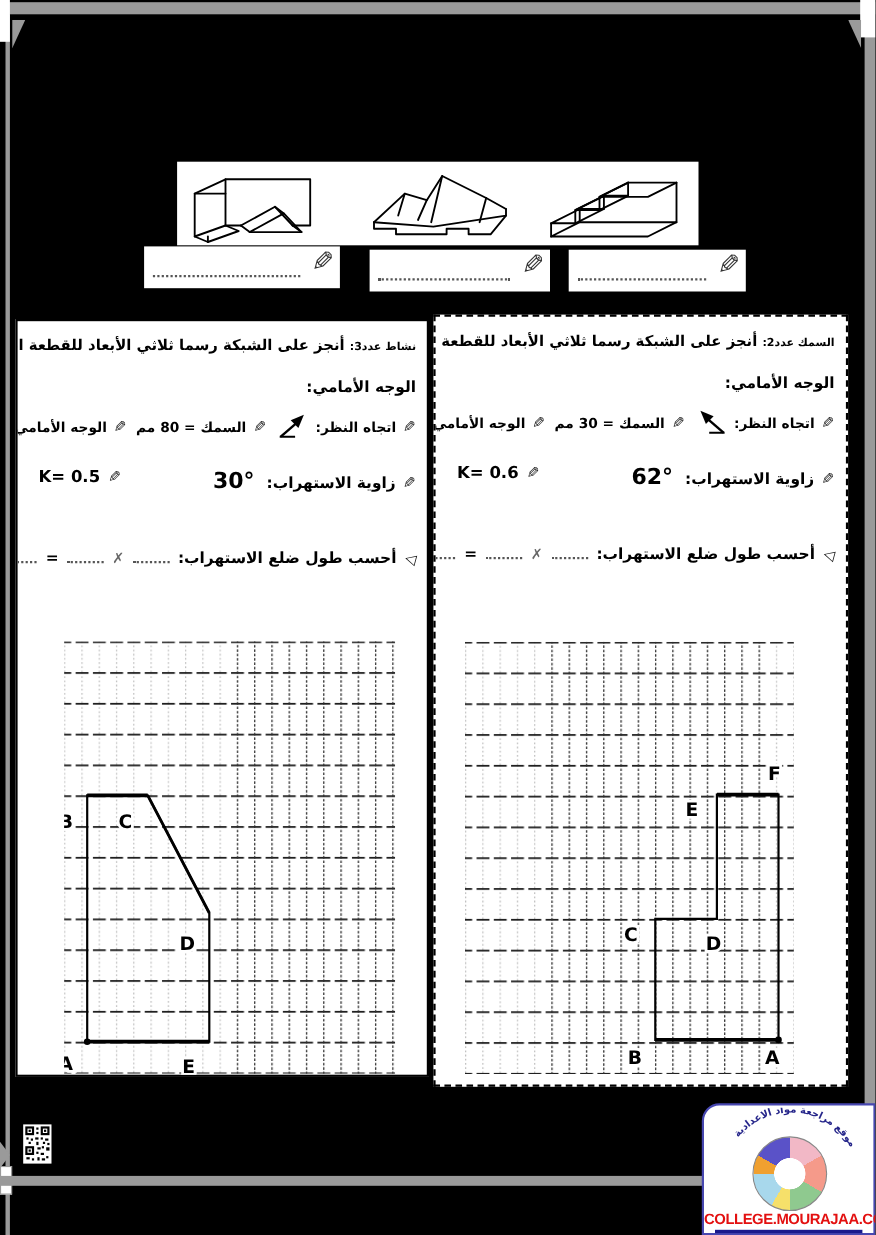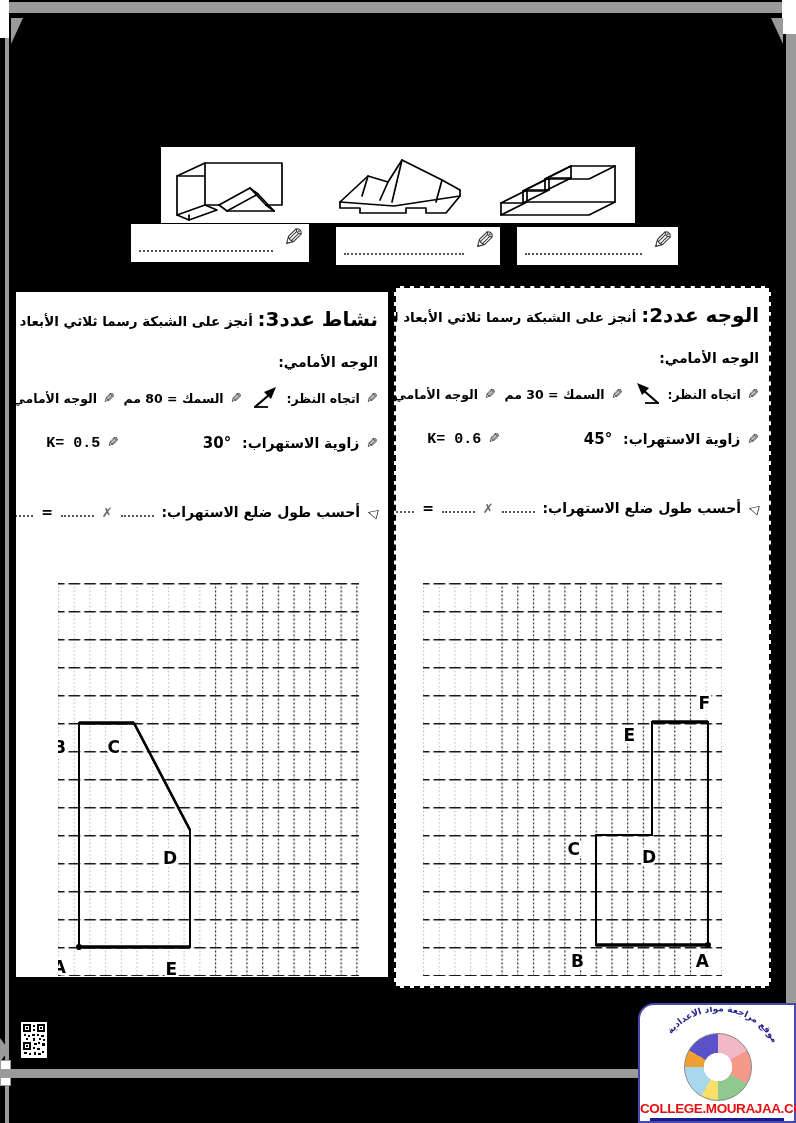--- a/index.html
+++ b/index.html
@@ -24,30 +24,30 @@
   .pencil-big{position:absolute;right:5px;top:1px;font-size:25px;color:#333;
               transform:scaleX(-1);line-height:1;}
   
   .panel{background:#fff;box-sizing:border-box;direction:rtl;text-align:right;
          font-weight:bold;color:#000;overflow:hidden;}
   .panel-left{left:14px;top:290px;width:376px;height:689px;border:2px solid #000;}
   .panel-right{left:394px;top:286px;width:377px;height:702px;border:2px dashed #000;}
   .p-inner{padding:12px 10px 0 8px;}
   .p-line{white-space:nowrap;line-height:1.5;}
   .l1{font-size:13.5px;}
-  .num-label{font-size:20px;}
+  .num-label{font-size:10px;}
   .l2{font-size:14px;margin-top:18px;}
   .l3{font-size:12.5px;margin-top:12px;}
   .l3 .chunk{margin-left:4px;}
   .l4{font-size:14px;margin-top:22px;display:flex;gap:84px;}
   .l5{font-size:14px;margin-top:46px;}
   .pencil{display:inline-block;transform:scaleX(-1);font-size:14px;margin-left:2px;color:#222;}
   .ltr{direction:ltr;unicode-bidi:embed;display:inline-block;}
-  .deg{font-size:15px;margin-right:6px;}
-  .kval{font-size:15px;font-family:Liberation Mono, monospace;}
+  .deg{font-size:20px;margin-right:6px;}
+  .kval{font-size:15px;}
   .dir-arrow{vertical-align:-7px;margin:0 2px;}
   .tri-bullet{display:inline-block;font-size:13px;transform:rotate(15deg);margin-left:3px;color:#111;}
   .blank{display:inline-block;border-bottom:2px dotted #555;height:11px;vertical-align:baseline;}
   .w1{width:33px;margin:0 3px;}
   .w2{width:78px;margin:0 3px;}
   .times{color:#666;font-size:13px;}
   .grid-svg{position:absolute;}
   
   .qr-svg{display:block;}
   .logo-box{left:638px;top:1003px;width:158px;height:120px;background:#fff;
@@ -128,21 +128,21 @@
     <span class="pencil-big">✎</span>
   </div>
   <div class="abs answer-box" style="left:517px;top:227px;width:161px;">
     <span class="dotline"></span>
     <span class="pencil-big">✎</span>
   </div>
 
   <section class="abs panel panel-right">
     <div class="p-inner">
       <div class="p-line l1">
-        <span class="num-label">الوجه عدد2:</span>
+        <span class="num-label">السمك عدد2:</span>
         <span>أنجز على الشبكة رسما ثلاثي الأبعاد للقطعة انطلاقا من</span>
       </div>
       <div class="p-line l2">الوجه الأمامي:</div>
       <div class="p-line l3">
         <span class="chunk">
           <span class="pencil">✎</span>
           <span>اتجاه النظر:</span>
           <svg class="dir-arrow" width="28" height="25" viewBox="0 0 28 25">
             <path d="M12 22 H26" stroke="#000" stroke-width="1.8" fill="none"></path>
             <path d="M25 22 L10 9" stroke="#000" stroke-width="2.2" fill="none"></path>
@@ -156,21 +156,21 @@
         <span class="chunk">
           <span class="pencil">✎</span>
           <span>الوجه الأمامي:</span>
           
         </span>
       </div>
       <div class="p-line l4">
         <span class="chunk">
           <span class="pencil">✎</span>
           <span>زاوية الاستهراب:</span>
-          <span class="ltr deg">45°</span>
+          <span class="ltr deg">62°</span>
         </span>
         <span class="chunk">
           <span class="pencil">✎</span>
           <span class="ltr kval">K= 0.6</span>
         </span>
       </div>
       <div class="p-line l5">
         <span class="tri-bullet">◁</span>
         <span>أحسب طول ضلع الاستهراب:</span>
         <span class="blank w1"></span>

